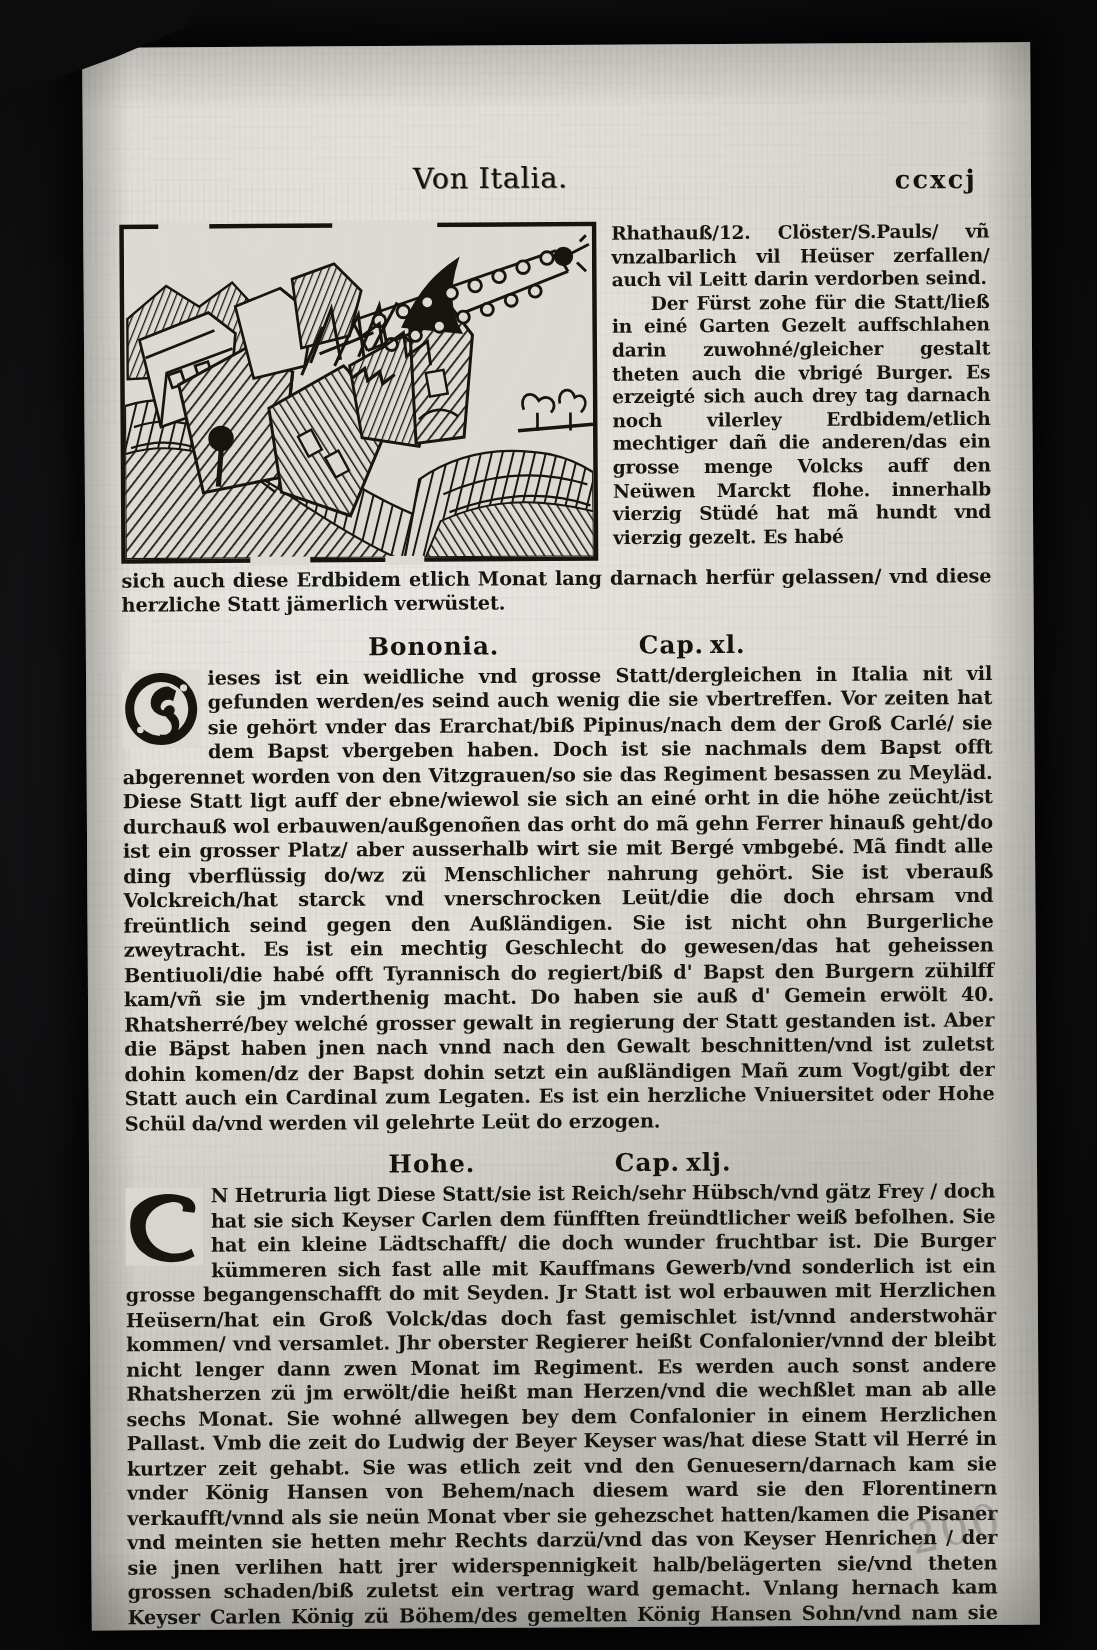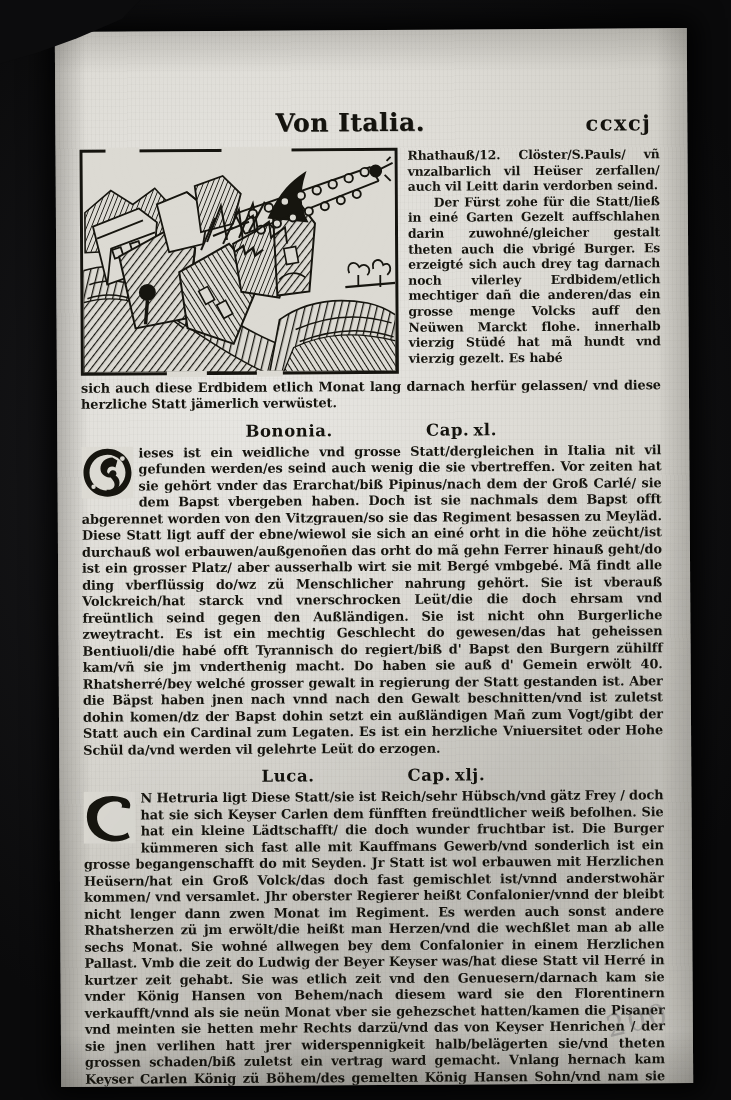--- a/index.html
+++ b/index.html
@@ -79,33 +79,33 @@
   .running-head {
     position: relative;
     height: 34px;
     margin-bottom: 6px;
   }
   .head-title {
     position: absolute;
     left: 196px;
     top: 0;
     font-family: "DejaVu Serif", serif;
-    font-weight: bold;
-    font-size: 25px;
+    font-weight: normal;
+    font-size: 19px;
     letter-spacing: .5px;
     color: #14130e;
     text-shadow: .6px .4px 0 rgba(20,19,14,.55);
   }
   .folio {
     position: absolute;
     right: 8px;
     top: 4px;
     font-family: "DejaVu Serif", serif;
     font-weight: bold;
-    font-size: 21px;
+    font-size: 17px;
     letter-spacing: 1.5px;
     color: #14130e;
   }
 
   
   .top-block { display: flex; gap: 10px; align-items: flex-start; }
 
   
   .woodcut-wrap {
     width: 318px;
@@ -389,21 +389,21 @@
                    C 33 42, 29 44, 25 43 L 25 46 C 32 47, 38 43, 38 36 C 38 30, 32 27, 28 27
                    C 26 27, 25 25, 26 23 C 27 20, 31 19, 34 21 L 36 14 Z" fill="#16150f"></path>
           <circle cx="41" cy="12" r="2.4" fill="#dcdad3"></circle>
           <circle cx="12" cy="40" r="2.2" fill="#dcdad3"></circle>
         </svg>
       </span>
       <span>ieses ist ein weidliche vnd grosse Statt/dergleichen in Italia nit vil gefunden werden/es seind auch wenig die sie vbertreffen. Vor zeiten hat sie gehört vnder das Erarchat/biß Pipinus/nach dem der Groß Carlé/ sie dem Bapst vbergeben haben. Doch ist sie nachmals dem Bapst offt abgerennet worden von den Vitzgrauen/so sie das Regiment besassen zu Meyläd. Diese Statt ligt auff der ebne/wiewol sie sich an einé orht in die höhe zeücht/ist durchauß wol erbauwen/außgenoñen das orht do mã gehn Ferrer hinauß geht/do ist ein grosser Platz/ aber ausserhalb wirt sie mit Bergé vmbgebé. Mã findt alle ding vberflüssig do/wz zü Menschlicher nahrung gehört. Sie ist vberauß Volckreich/hat starck vnd vnerschrocken Leüt/die die doch ehrsam vnd freüntlich seind gegen den Außländigen. Sie ist nicht ohn Burgerliche zweytracht. Es ist ein mechtig Geschlecht do gewesen/das hat geheissen Bentiuoli/die habé offt Tyrannisch do regiert/biß d' Bapst den Burgern zühilff kam/vñ sie jm vnderthenig macht. Do haben sie auß d' Gemein erwölt 40. Rhatsherré/bey welché grosser gewalt in regierung der Statt gestanden ist. Aber die Bäpst haben jnen nach vnnd nach den Gewalt beschnitten/vnd ist zuletst dohin komen/dz der Bapst dohin setzt ein außländigen Mañ zum Vogt/gibt der Statt auch ein Cardinal zum Legaten. Es ist ein herzliche Vniuersitet oder Hohe Schül da/vnd werden vil gelehrte Leüt do erzogen.</span>
     </div>
 
     <div class="chapter-head">
-      <span class="city">Luca.</span><span class="cap">Cap.</span><span>xlj.</span>
+      <span class="city">Hohe.</span><span class="cap">Cap.</span><span>xlj.</span>
     </div>
 
     <div class="chapter-body">
       <span class="initial">
         <svg viewBox="0 0 52 52">
           <rect x="0" y="0" width="52" height="52" fill="#dcdad3"></rect>
           <path d="M6 14 C 14 4, 30 2, 42 7 C 46 9, 48 13, 46 17 L 38 16 C 40 12, 36 9, 30 10
                    C 22 11, 16 16, 14 22 C 12 30, 16 38, 24 42 C 30 45, 38 45, 44 41 L 46 46
                    C 36 52, 20 51, 11 43 C 3 36, 1 23, 6 14 Z" fill="#16150f"></path>
           <path d="M24 14 C 30 12, 36 15, 36 21 C 36 27, 30 30, 25 29 C 22 28, 21 25, 23 23

